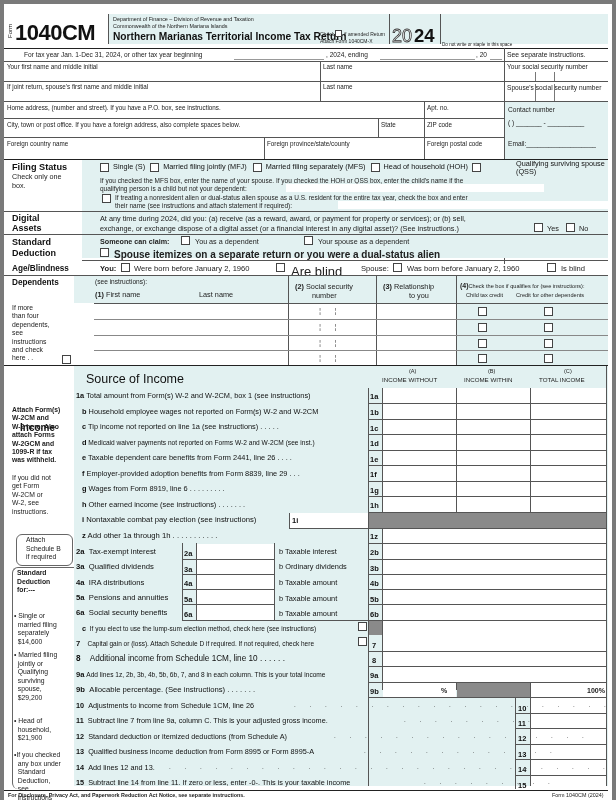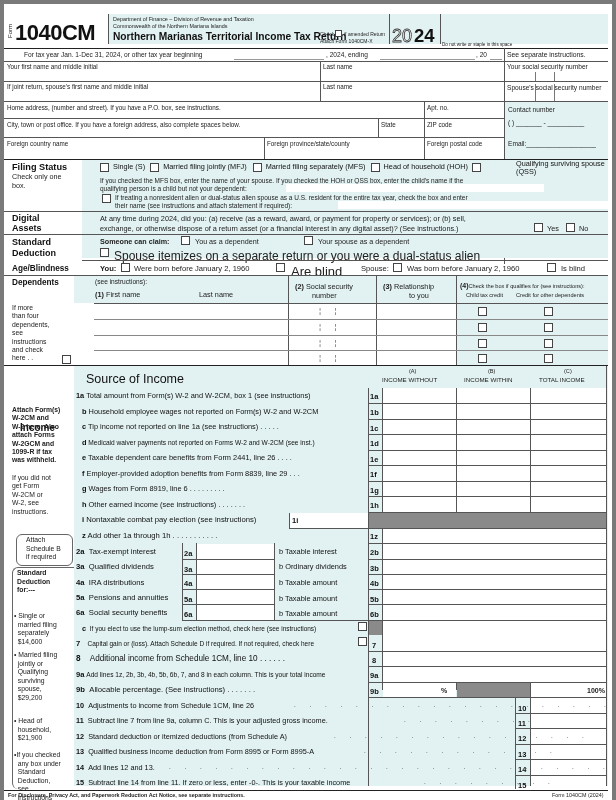--- a/index.html
+++ b/index.html
@@ -140,37 +140,37 @@
   <span class="cb abs" style="left:98px;top:190px;"></span>
   <span class="lbl" style="left:111px;top:190px;font-size:6.5px;">If treating a nonresident alien or dual-status alien spouse as a U.S. resident for the entire tax year, check the box and enter</span>
   <span class="lbl" style="left:111px;top:198px;font-size:6.5px;">their name (see instructions and attach statement if required):</span>
   <div class="box" style="left:334px;top:197px;width:270px;height:8px;"></div>
 
   <div class="hl" style="left:0;top:207px;width:604px;"></div>
 
   <span class="sect" style="left:8px;top:209px;">Digital</span>
   <span class="sect" style="left:8px;top:219px;">Assets</span>
   <span class="lbl" style="left:96px;top:210px;font-size:7.3px;">At any time during 2024, did you: (a) receive (as a reward, award, or payment for property or services); or (b) sell,</span>
-  <span class="lbl" style="left:96px;top:220px;font-size:7.3px;">exchange, or otherwise dispose of a return asset (or a financial interest in any digital asset)? (See instructions.)</span>
+  <span class="lbl" style="left:96px;top:220px;font-size:7.3px;">exchange, or exchange dispose of a digital asset (or a financial interest in any digital asset)? (See instructions.)</span>
   <span class="cb abs" style="left:530px;top:219px;"></span>
   <span class="lbl" style="left:543px;top:220px;font-size:7.3px;">Yes</span>
   <span class="cb abs" style="left:562px;top:219px;"></span>
   <span class="lbl" style="left:575px;top:220px;font-size:7.3px;">No</span>
 
   <div class="hl" style="left:0;top:230px;width:604px;"></div>
 
   <span class="sect" style="left:8px;top:233px;">Standard</span>
   <span class="sect" style="left:8px;top:244px;">Deduction</span>
   <span class="lbl bold" style="left:96px;top:233px;font-size:7.2px;">Someone can claim:</span>
   <span class="cb abs" style="left:177px;top:232px;"></span>
   <span class="lbl" style="left:191px;top:233px;font-size:7.2px;">You as a dependent</span>
   <span class="cb abs" style="left:300px;top:232px;"></span>
   <span class="lbl" style="left:314px;top:233px;font-size:7.2px;">Your spouse as a dependent</span>
   <span class="cb abs" style="left:96px;top:244px;"></span>
-  <span class="lbl" style="left:110px;top:245px;font-size:12px;">Spouse itemizes on a separate return or you were a dual-status alien</span>
+  <span class="lbl" style="left:110px;top:245px;font-size:10px;font-weight:bold;">Spouse itemizes on a separate return or you were a dual-status alien</span>
 
   <div class="hl" style="left:78px;top:256px;width:526px;"></div>
 
   <span class="sect" style="left:8px;top:260px;font-size:8.2px;">Age/Blindness</span>
   <span class="lbl bold" style="left:96px;top:260px;font-size:7.6px;">You:</span>
   <span class="cb abs" style="left:117px;top:259px;"></span>
   <span class="lbl" style="left:130px;top:260px;font-size:7.6px;">Were born before January 2, 1960</span>
   <span class="cb abs" style="left:272px;top:259px;"></span>
   <span class="lbl" style="left:287px;top:260px;font-size:13px;">Are blind</span>
   <span class="lbl" style="left:357px;top:260px;font-size:7.6px;">Spouse:</span>

